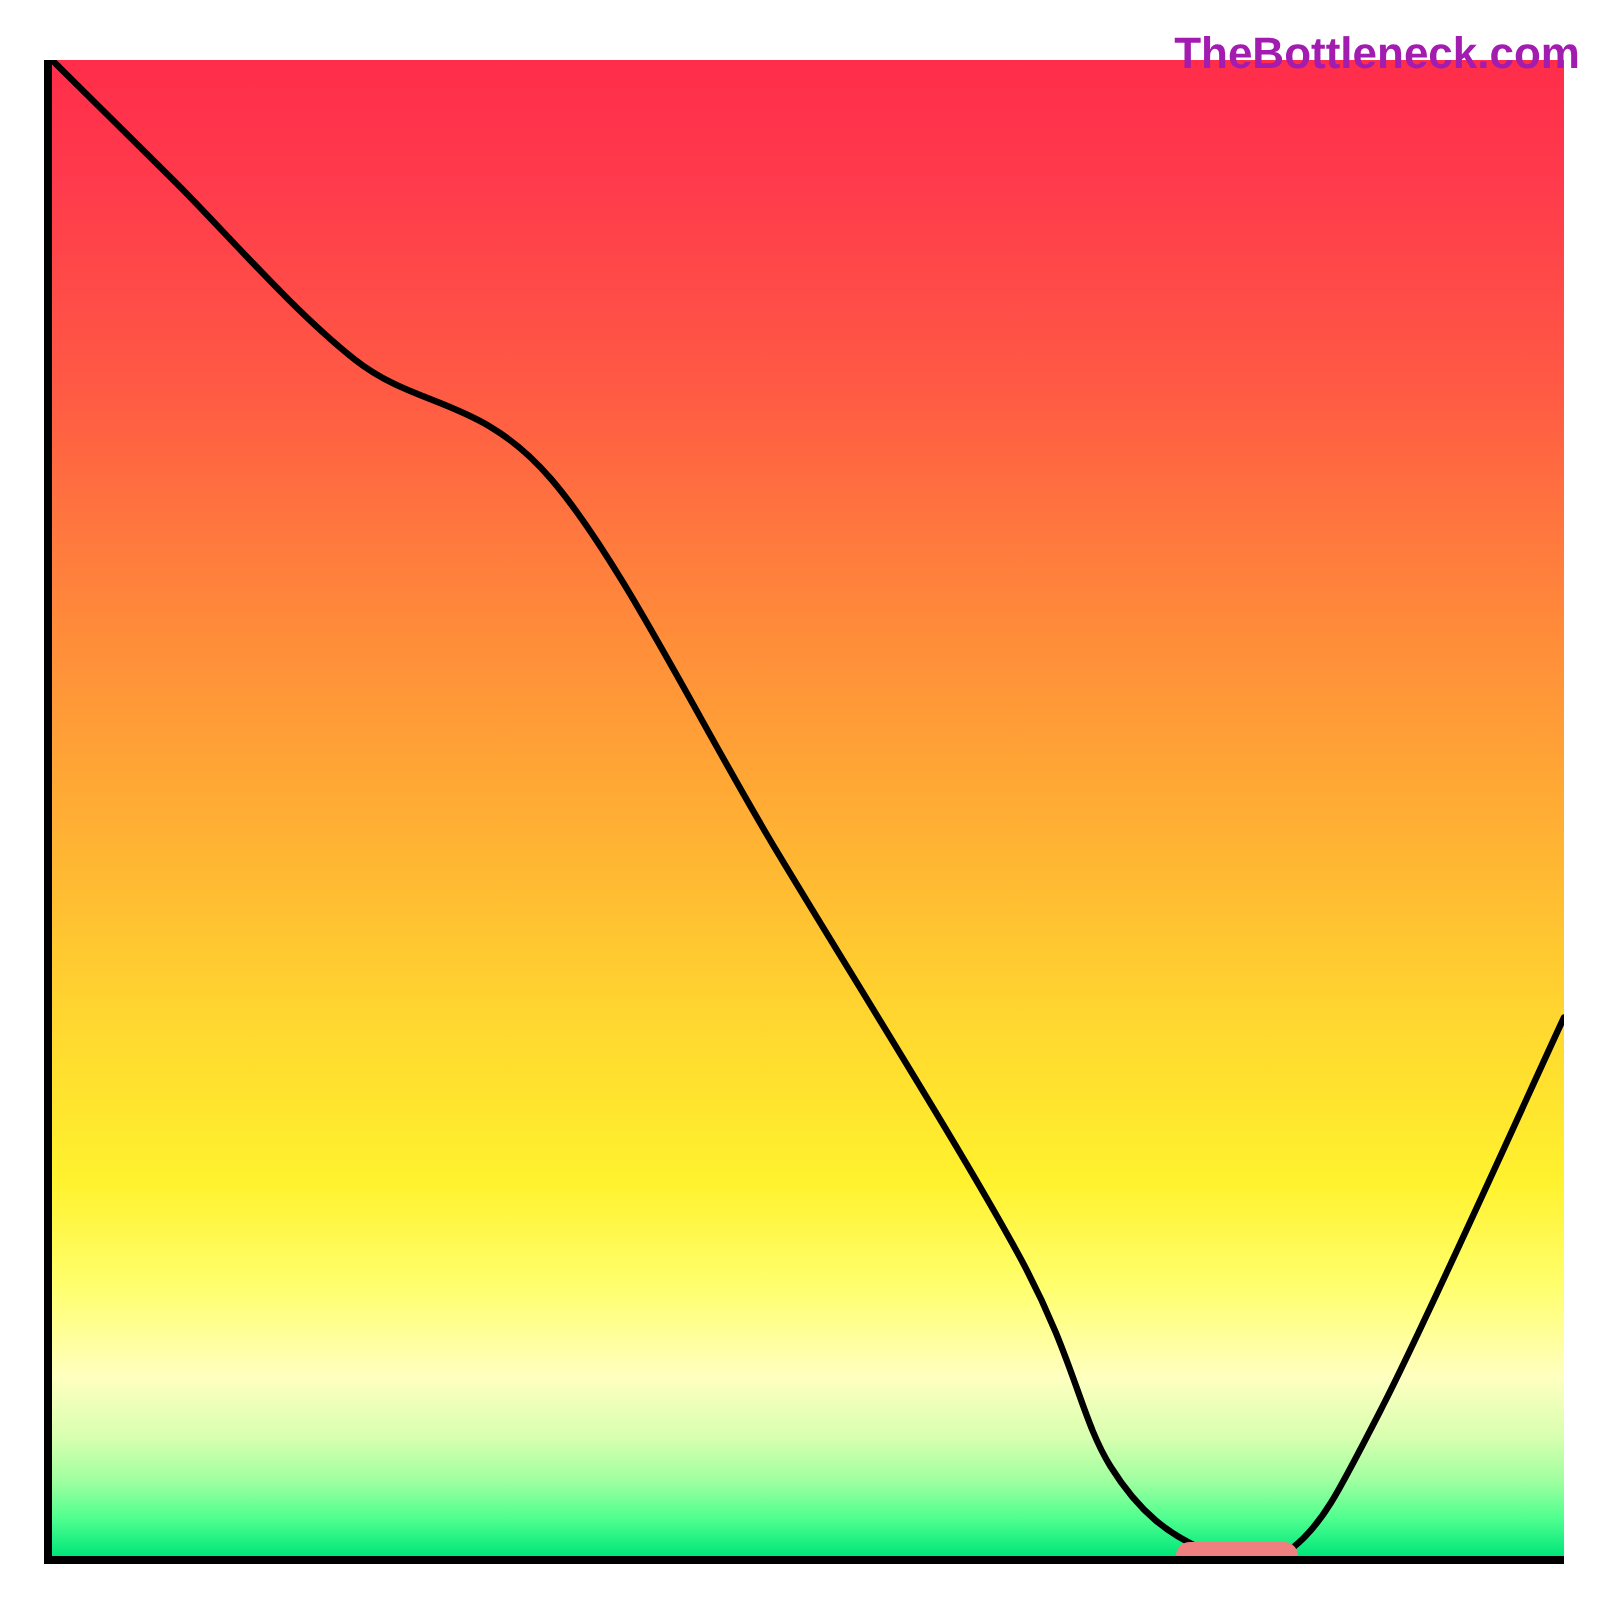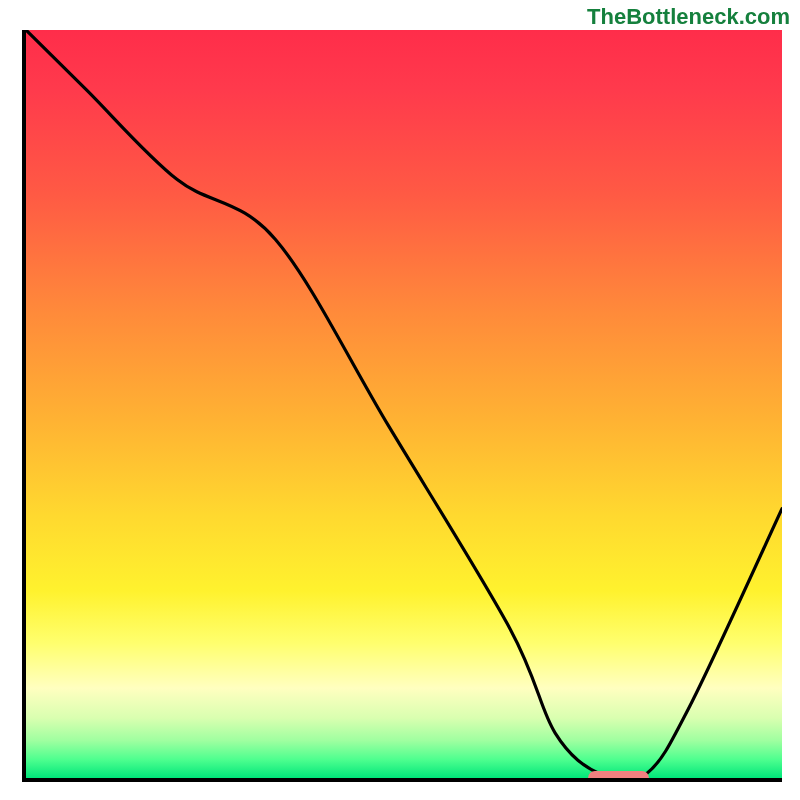--- a/index.html
+++ b/index.html
@@ -10,25 +10,25 @@
     background: #ffffff;
     font-family: Arial, Helvetica, sans-serif;
   }
   .container {
     position: relative;
     width: 800px;
     height: 800px;
   }
   .attribution {
     position: absolute;
-    top: 4px;
+    top: 14px;
     right: 10px;
     font-size: 22px;
     font-weight: 600;
-    color: #15803d;
+    color: #a21caf;
     z-index: 3;
   }
   .plot-area {
     position: absolute;
     left: 22px;
     top: 30px;
     width: 760px;
     height: 752px;
     border-left: 4px solid #000;
     border-bottom: 4px solid #000;

